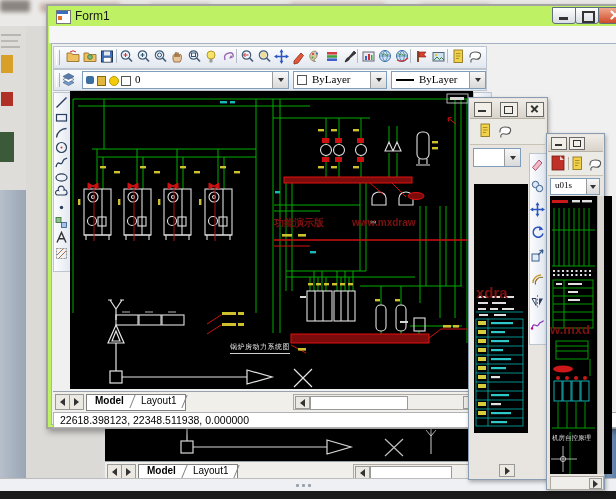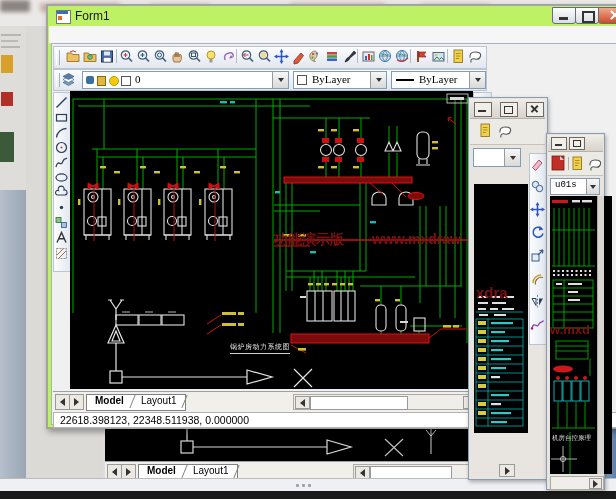--- a/index.html
+++ b/index.html
@@ -591,21 +591,21 @@
             <rect x="240" y="160" width="6" height="2.4"></rect>
               <rect x="300" y="130" width="6" height="2.4"></rect>
               <rect x="205" y="100" width="5" height="2.4"></rect>
           </g>
           <g fill="#d8d8d8">
             <rect x="380" y="6" width="14" height="3"></rect>
               <rect x="330" y="230" width="8" height="2"></rect>
               <rect x="230" y="205" width="6" height="2"></rect>
           </g>
         </svg>
-        <div class="abs wm" style="left:204px;top:140px;font-size:14px">
+        <div class="abs wm" style="left:204px;top:125px;font-size:10px">
           <span>功能演示版</span><span style="margin-left:28px">www.mxdraw</span>
         </div>
         <div class="abs cadtitle" style="left:160px;top:251px">锅炉房动力系统图</div>
       </div>
 
       <div class="abs tabstrip ts-main">
         <div class="abs tabbtn" style="left:2px">
             <div class="tri tri-l"></div>
           </div>
         <div class="abs tabbtn" style="left:16px">
@@ -736,21 +736,21 @@
       <svg width="53" height="21" style="position:absolute;left:2px;top:2px">
         <g>
             <rect x="2" y="2" width="12" height="14" fill="#c03028" stroke="#701a14" stroke-width=".8"></rect>
             <path d="M10,2 l4,4 h-4 z" fill="#f0d0c8"></path>
           </g>
         <rect x="18" y="3" width="1" height="13" fill="#b4aca0"></rect>
         <use href="#d-ydoc" x="20" y="2"></use>
         <use href="#d-lasso" x="38" y="3"></use>
       </svg>
     </div>
-    <div class="abs combo" style="left:3px;top:44px;width:48px;height:15px;font-size:9px;font-family:Liberation Mono, monospace">
+    <div class="abs combo" style="left:3px;top:44px;width:48px;height:15px;font-size:9px;font-family:Liberation Serif, serif">
       <span class="val">u01s</span>
       <div class="drop" style="width:12px">
           <div class="tri tri-d"></div>
         </div>
     </div>
     <div class="abs blackpane" style="left:3px;top:62px;width:62px;height:278px">
       <svg width="47" height="278">
         <g stroke="#00ad00" fill="none" stroke-width=".9">
           <path d="M4,12 V70 M9,12 V70 M14,12 V70 M19,12 V70 M24,12 V70 M29,12 V70 M34,12 V70 M39,12 V70"></path>
           <path d="M2,34 H45 M2,70 H45"></path>

